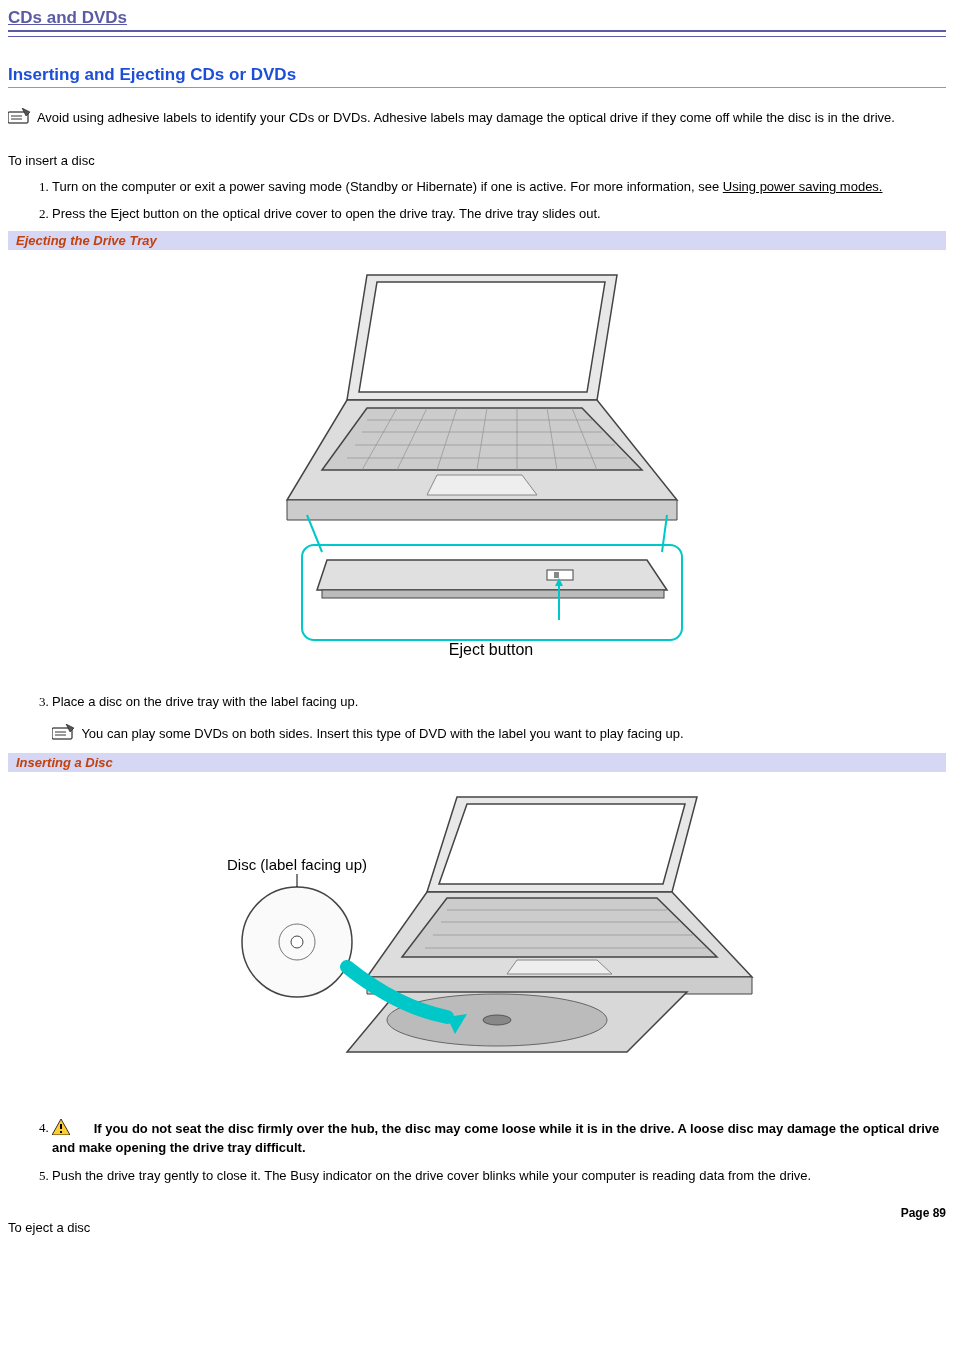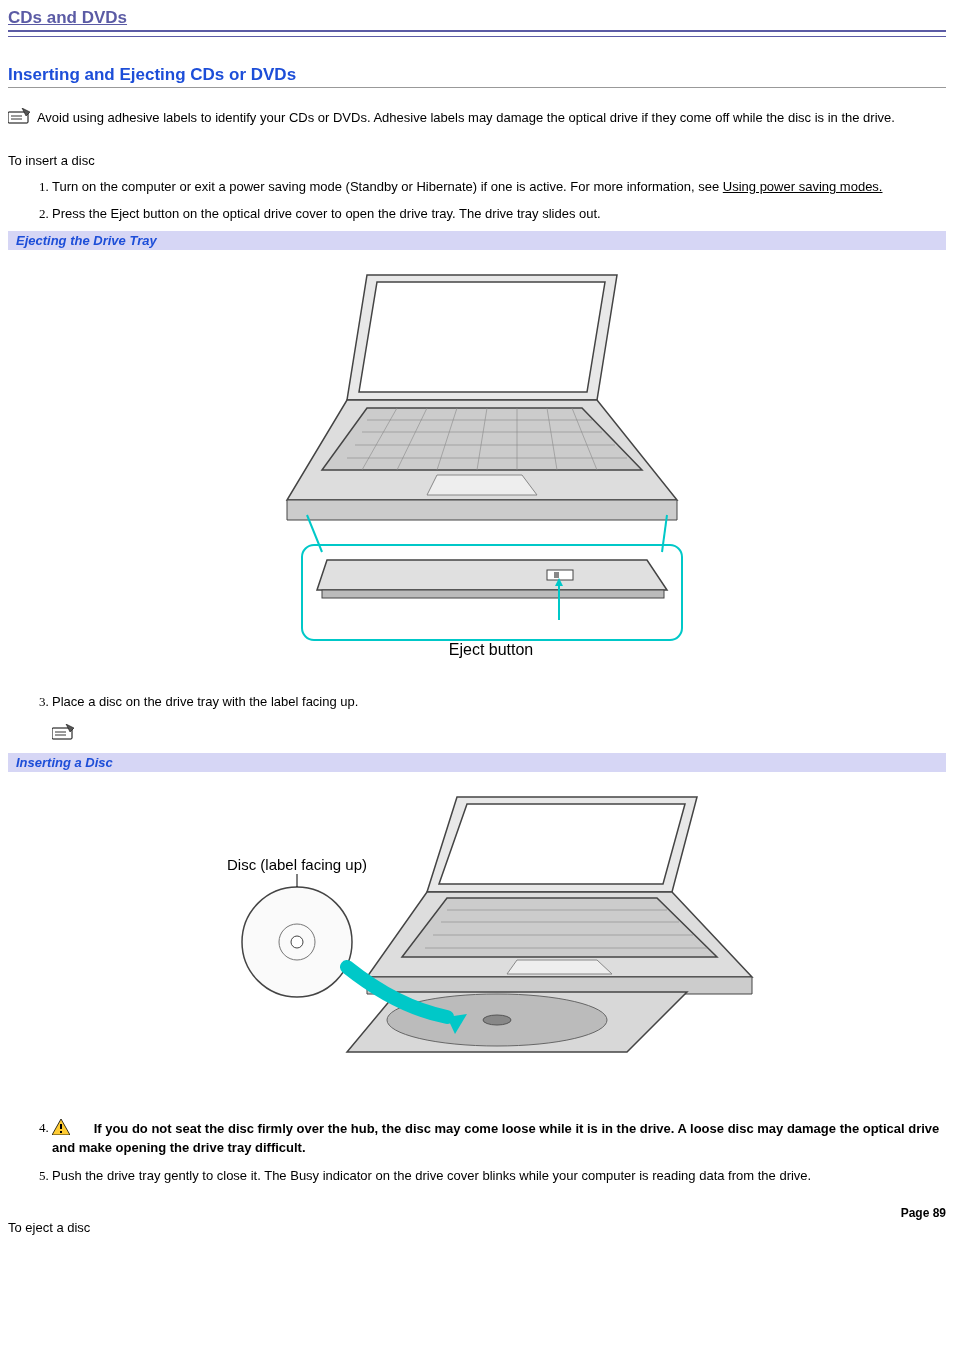--- a/index.html
+++ b/index.html
@@ -60,21 +60,21 @@
   ol.steps > li::marker {
     font-family: "Times New Roman", serif;
     font-size: 13px;
   }
   a.link {
     color: #000000;
     text-decoration: underline;
   }
   .caption-bar {
     background: #d6d6f5;
-    color: #1d4ed8;
+    color: #c2410c;
     font-style: italic;
     font-weight: bold;
     font-size: 13px;
     padding: 2px 8px;
     margin-top: 8px;
   }
   .figure-wrap {
     text-align: center;
     padding: 20px 0;
   }
@@ -182,20 +182,21 @@
     <span>Place a disc on the drive tray with the label facing up.</span>
     <div class="note-inset">
       <span class="note-icon">
         <svg width="22" height="16" viewBox="0 0 22 16">
           <rect x="0" y="4" width="20" height="11" rx="1" fill="#fff" stroke="#000" stroke-width="1"></rect>
           <line x1="3" y1="8" x2="14" y2="8" stroke="#000" stroke-width="0.8"></line>
           <line x1="3" y1="11" x2="14" y2="11" stroke="#000" stroke-width="0.8"></line>
           <polygon points="14,0 22,4 18,8" fill="#555" stroke="#000" stroke-width="0.5"></polygon>
         </svg>
       </span>
+      <span>You can play some DVDs on both sides. Insert this type of DVD with the label you want to play facing up.</span>
     </div>
   </li>
 </ol>
 
 <div class="caption-bar">Inserting a Disc</div>
 
 <div class="figure-wrap">
   <svg width="560" height="290" viewBox="0 0 560 290">
 
     <g stroke="#444" stroke-width="1.5" fill="#f0f0f0">

